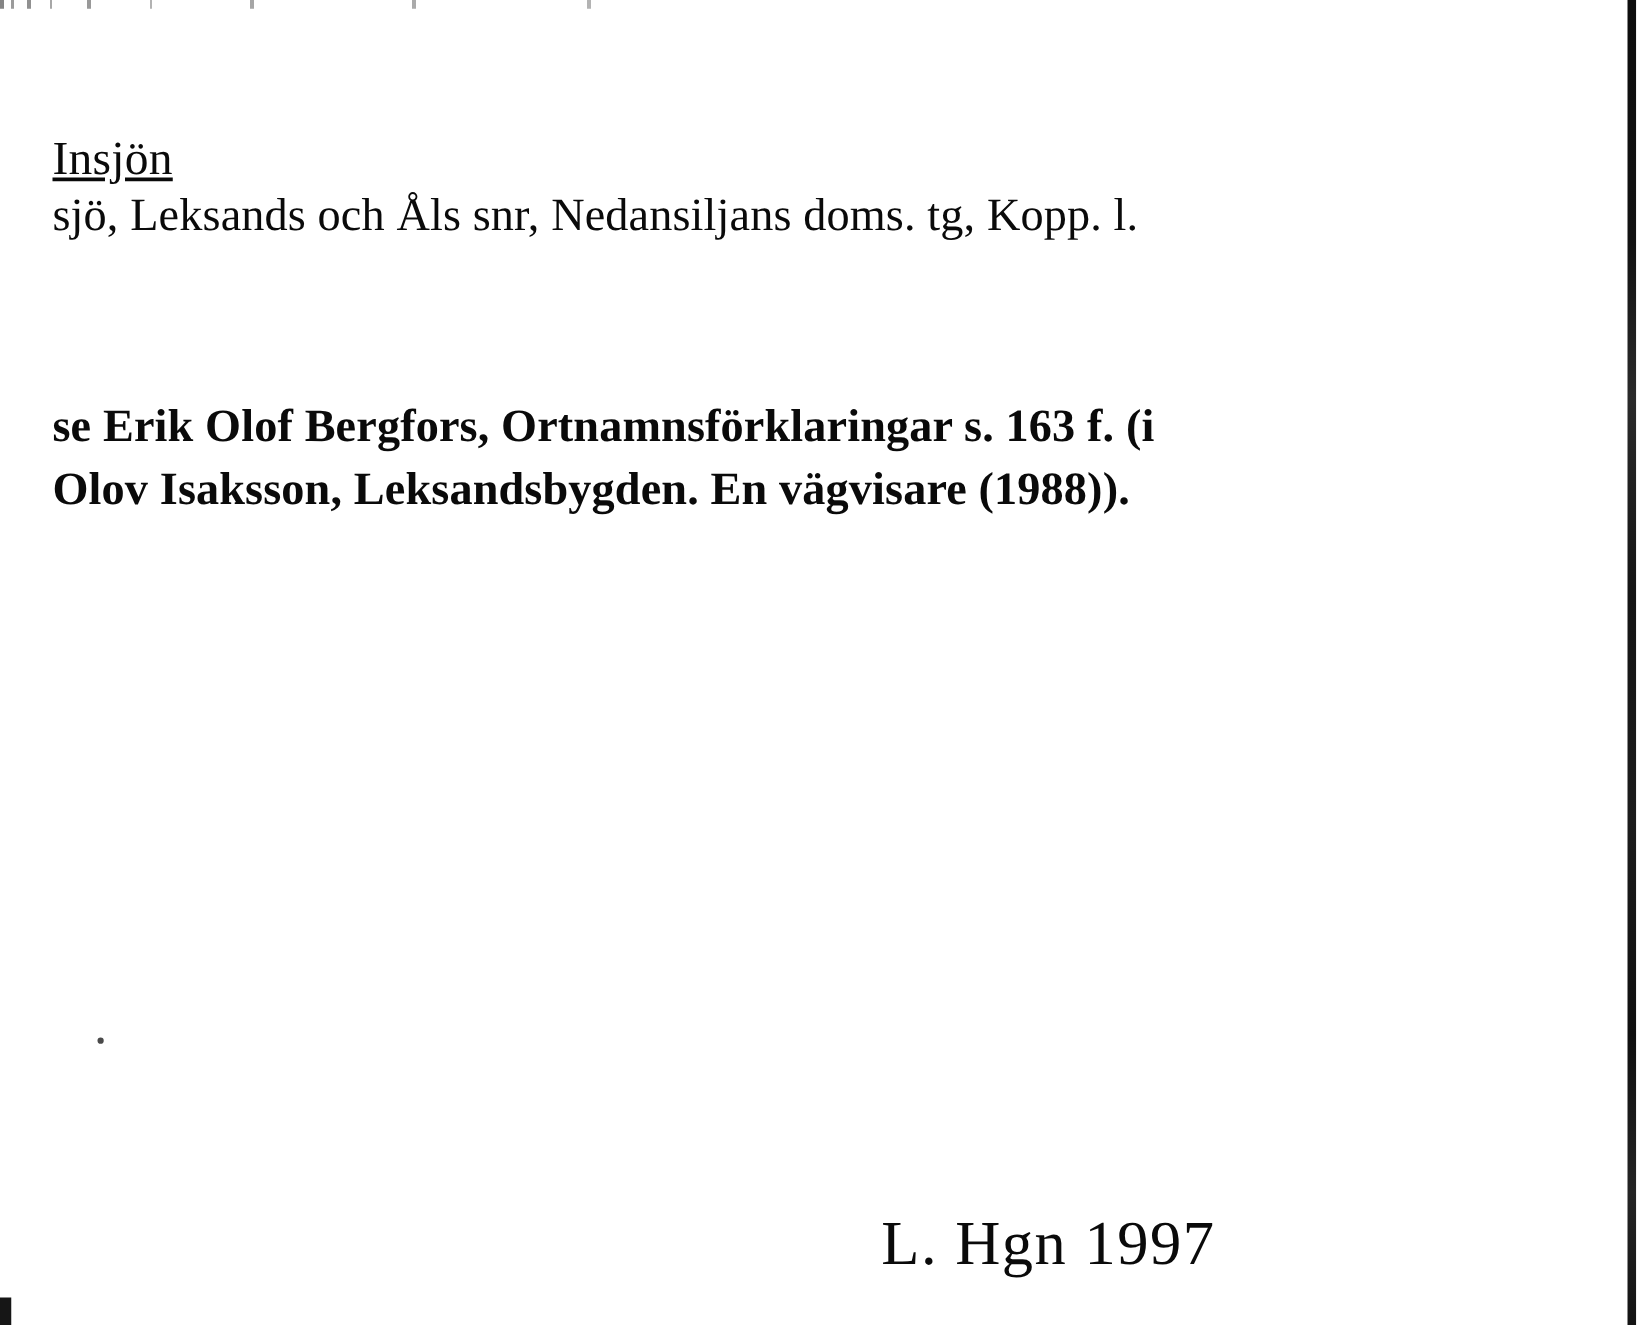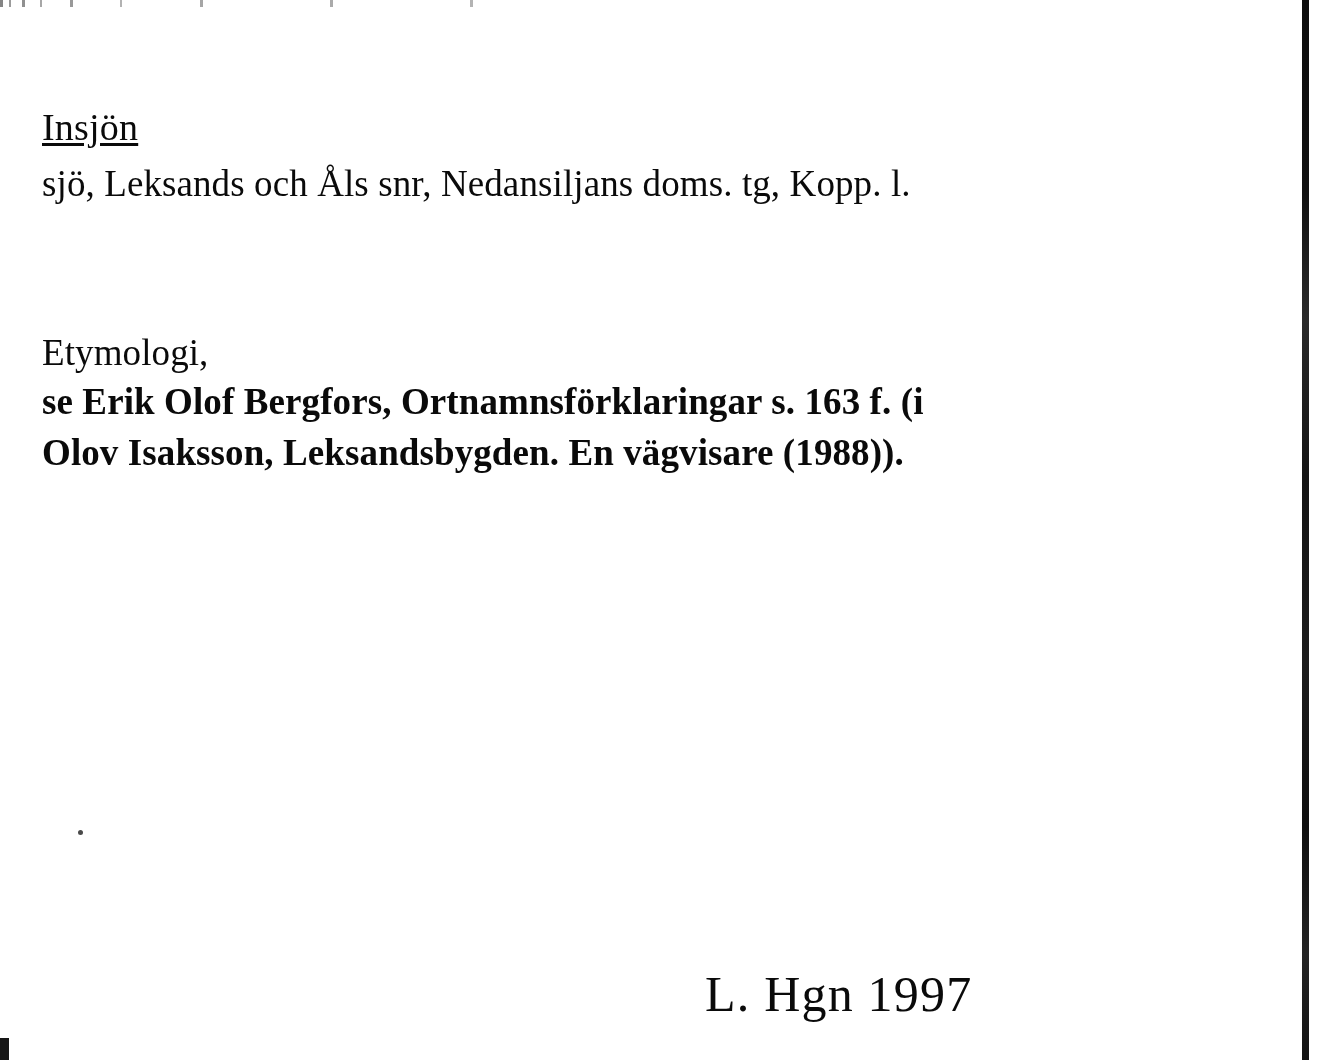--- a/index.html
+++ b/index.html
@@ -80,21 +80,21 @@
     font-size: 38px;
     line-height: 1.22;
     text-decoration: underline;
     text-underline-offset: 3px;
     display: inline-block;
     letter-spacing: 0.2px;
   }
   .subline {
     font-size: 37px;
     line-height: 1.25;
-    margin-top: 11px;
+    margin-top: 0;
     letter-spacing: 0.1px;
     white-space: nowrap;
   }
   .etymology-block {
     margin-top: 120px;
   }
   .etym-label {
     font-size: 37px;
     line-height: 1.34;
     letter-spacing: 0.1px;
@@ -128,21 +128,20 @@
 
   <div class="content">
 
     <div>
       <span class="headword">Insjön</span>
     </div>
 
     <div class="subline">sjö, Leksands och Åls snr, Nedansiljans doms. tg, Kopp. l.</div>
 
     <div class="etymology-block">
-      <div class="etym-label">Etymologi,</div>
       <div class="etym-line">se Erik Olof Bergfors, Ortnamnsförklaringar s. 163 f. (i</div>
       <div class="etym-line">Olov Isaksson, Leksandsbygden. En vägvisare (1988)).</div>
     </div>
 
   </div>
 
   <div class="signature">L. Hgn 1997</div>
 
 </div>
 

